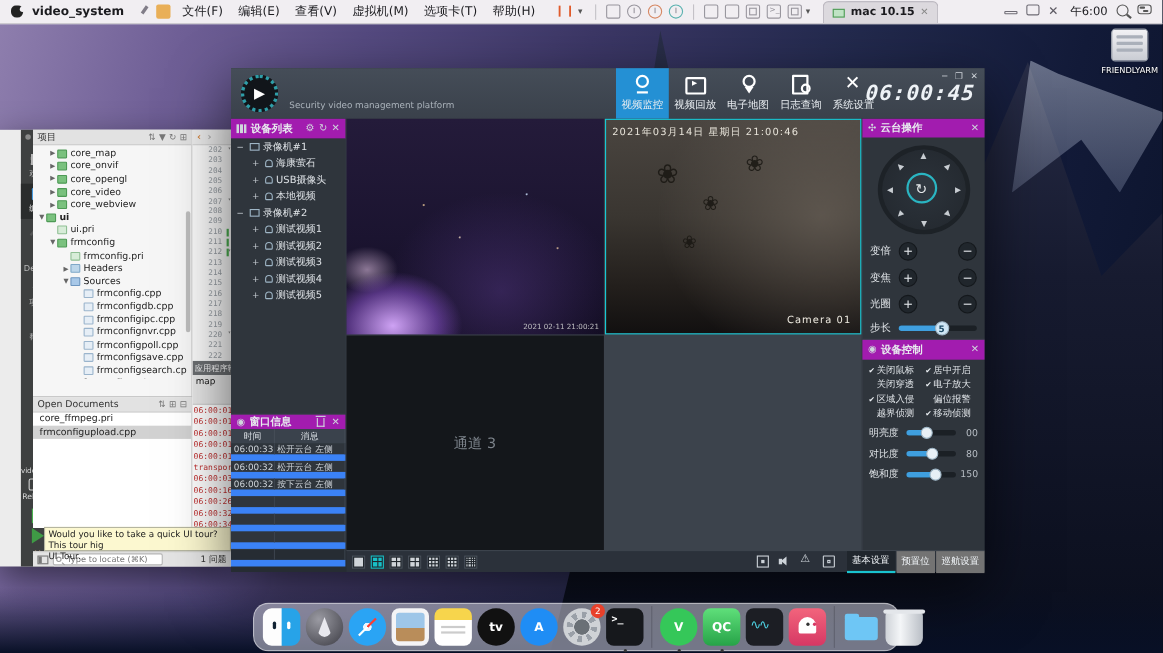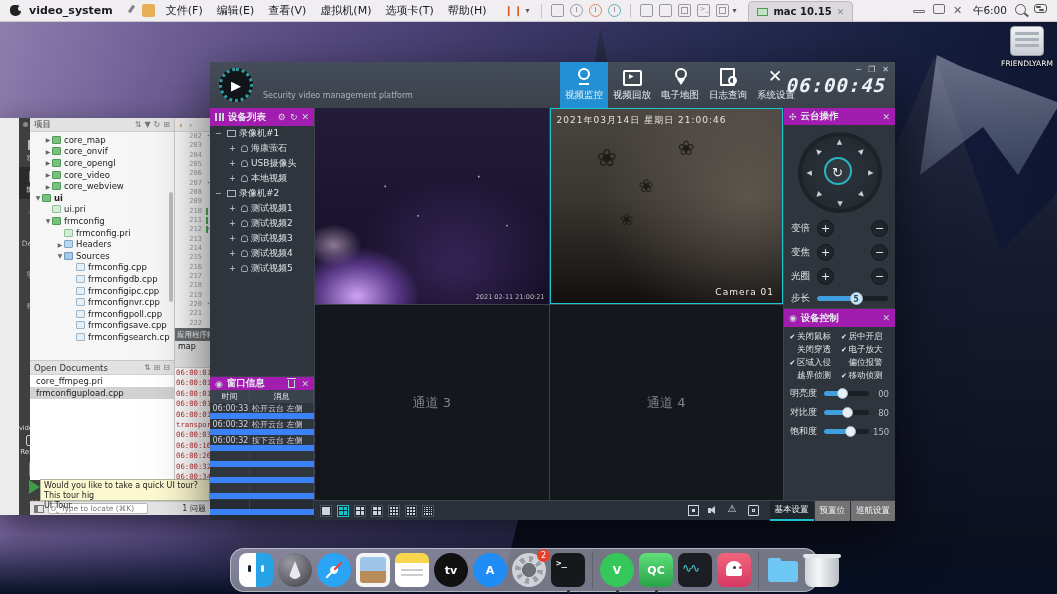--- a/index.html
+++ b/index.html
@@ -717,23 +717,20 @@
           <span class="ts">2021年03月14日 星期日 21:00:46</span>
           <span class="decal" style="left:20%;top:18%">❀</span>
           <span class="decal" style="left:38%;top:34%;font-size:18px">❀</span>
           <span class="decal" style="left:55%;top:14%;font-size:20px">❀</span>
           <span class="decal" style="left:30%;top:52%;font-size:16px">❀</span>
           <span class="cam">Camera 01</span>
         </div>
         <div class="vcell">
           <span class="chname">通道 3</span>
         </div>
-        <div class="vcell">
-          <span class="chname">通道 4</span>
-        </div>
       </div>
 
       <div class="rightcol">
         <div class="ptz">
           <div class="panel-hdr">
             <span class="ph-ic">✣</span>
             <span>云台操作</span>
             <span class="sp"></span>
             <span class="ph-ic">✕</span>
           </div>

